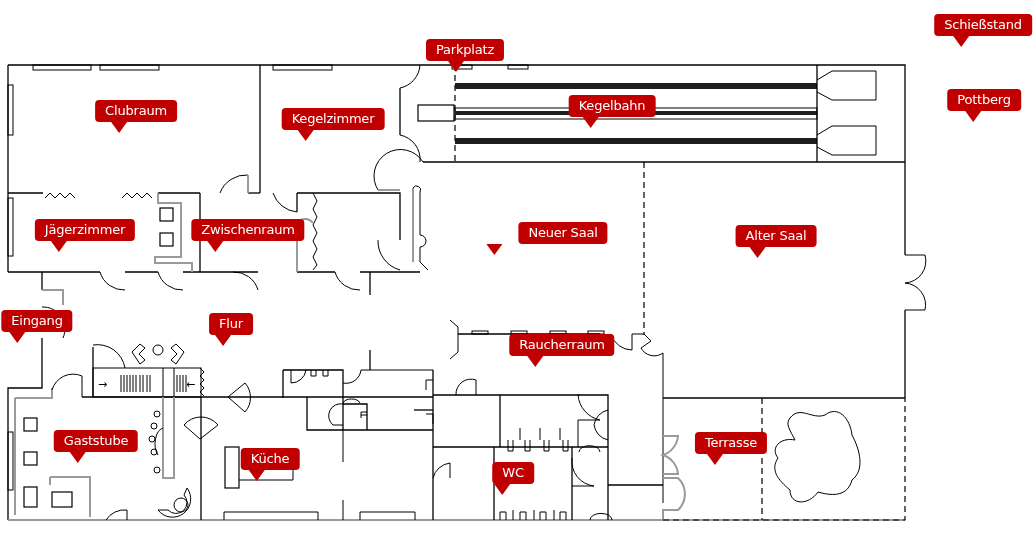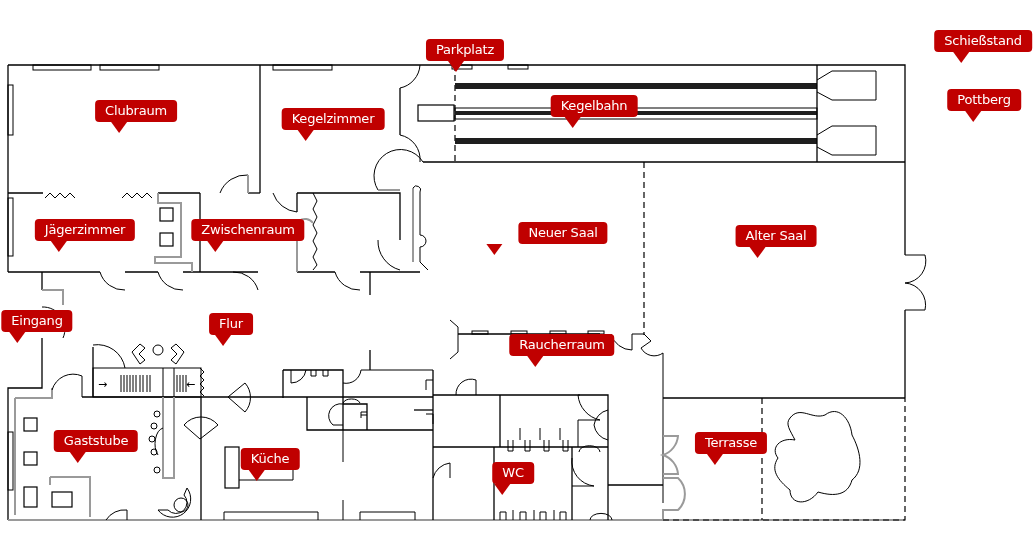--- a/index.html
+++ b/index.html
@@ -199,37 +199,37 @@
     <path class="dash" d="M663 520 H905 V398"></path>
     <path class="dash" d="M762 398 V520"></path>
     <path class="thin" d="M790 418 C800 405 812 420 825 415 C838 405 850 418 852 435 C860 450 865 470 852 480 C848 495 835 497 818 492 C808 506 790 505 790 490 C778 480 770 470 778 458 C770 448 780 437 795 440 C790 430 785 424 790 418 Z"></path>
   </g>
 </svg>
 
 <div class="marker" style="left:465px; top:7px;margin-top:32px;">
   <div class="bubble" style="background: rgb(192, 0, 0);">Parkplatz</div>
   <div class="tip" style="left: 22px; border-top-color: rgb(192, 0, 0);"></div>
 </div>
-<div class="marker" style="left:983px; top:30px;">
+<div class="marker" style="left:983px; top:14px;">
   <div class="bubble" style="background: rgb(192, 0, 0);">Schießstand</div>
   <div class="tip" style="left: 19px; border-top-color: rgb(192, 0, 0);"></div>
 </div>
 <div class="marker" style="left:984px; top:89px;">
   <div class="bubble" style="background: rgb(192, 0, 0);">Pottberg</div>
   <div class="tip" style="left: 18px; border-top-color: rgb(192, 0, 0);"></div>
 </div>
 <div class="marker" style="left:136px; top:100px;">
   <div class="bubble" style="background: rgb(192, 0, 0);">Clubraum</div>
   <div class="tip" style="left: 16px; border-top-color: rgb(192, 0, 0);"></div>
 </div>
 <div class="marker" style="left:333px; top:108px;">
   <div class="bubble" style="background: rgb(192, 0, 0);">Kegelzimmer</div>
   <div class="tip" style="left: 16px; border-top-color: rgb(192, 0, 0);"></div>
 </div>
-<div class="marker" style="left:594px; top:95px;">
+<div class="marker" style="left:612px; top:95px;">
   <div class="bubble" style="background: rgb(192, 0, 0);">Kegelbahn</div>
   <div class="tip" style="left: 14px; border-top-color: rgb(192, 0, 0);"></div>
 </div>
 <div class="marker" style="left:85px; top:219px;">
   <div class="bubble" style="background: rgb(192, 0, 0);">Jägerzimmer</div>
   <div class="tip" style="left: 16px; border-top-color: rgb(192, 0, 0);"></div>
 </div>
 <div class="marker" style="left:248px; top:219px;">
   <div class="bubble" style="background: rgb(192, 0, 0);">Zwischenraum</div>
   <div class="tip" style="left: 16px; border-top-color: rgb(192, 0, 0);"></div>

